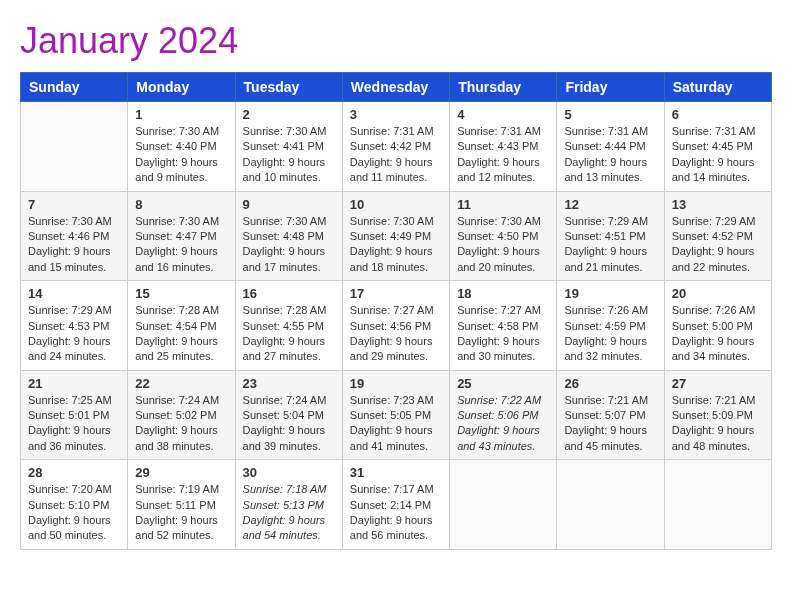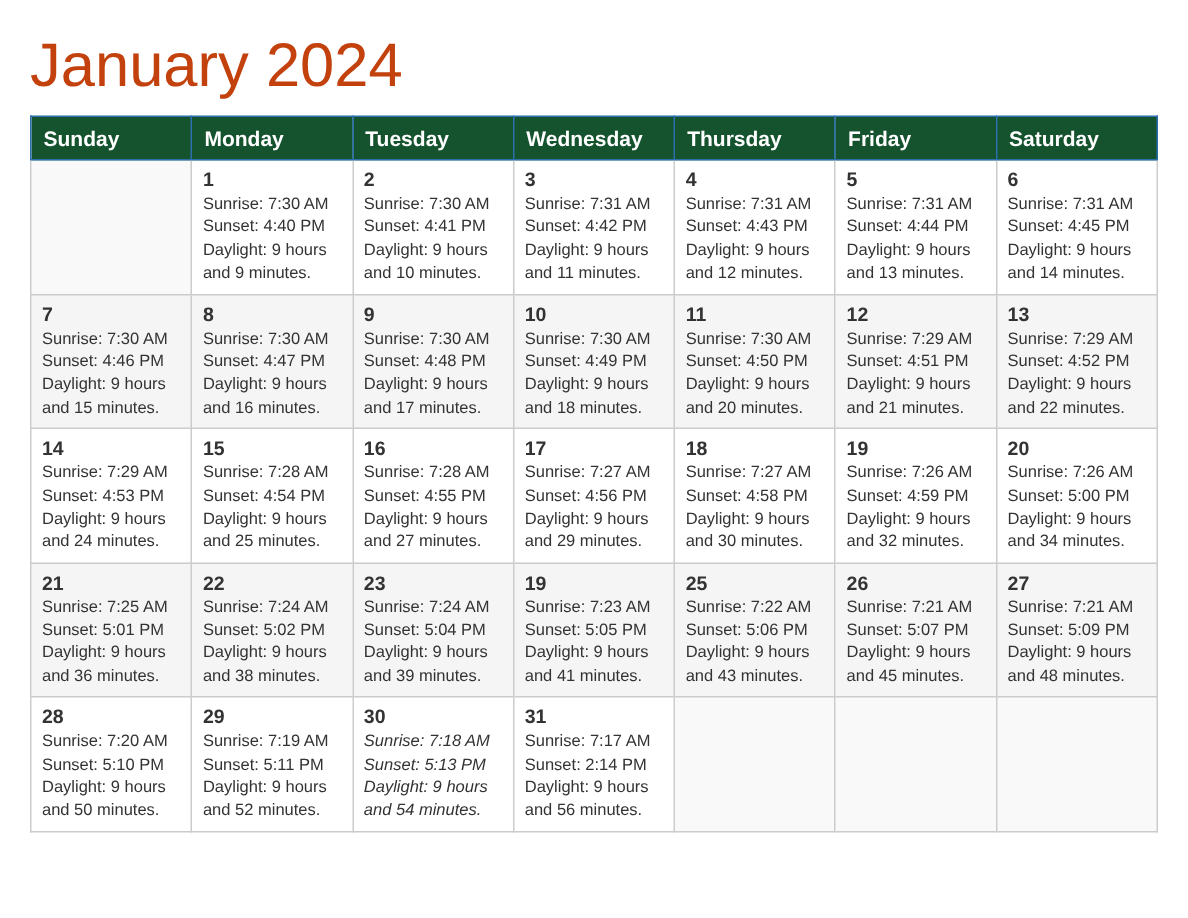--- a/index.html
+++ b/index.html
@@ -29,35 +29,35 @@
     .logo-text .blue { color: #1a5fb4; }
     .logo-arrow {
       width: 30px;
       height: 25px;
       margin-left: 2px;
     }
     .title-section {
       text-align: right;
     }
     .main-title {
-      font-size: 41px;
+      font-size: 36px;
       font-weight: normal;
-      color: #c2410c;
+      color: #a21caf;
     }
     .subtitle {
       font-size: 16px;
       color: #555;
     }
     .calendar {
       width: 100%;
       border-collapse: collapse;
       border: 1px solid #ccc;
     }
     .calendar th {
-      background-color: #14532d;
+      background-color: #1d4ed8;
       color: white;
       text-align: left;
       padding: 6px 8px;
       font-size: 14px;
       font-weight: bold;
       border: 1px solid #2c6fad;
     }
     .calendar td {
       vertical-align: top;
       padding: 5px 7px;
@@ -255,21 +255,21 @@
 Daylight: 9 hours and 39 minutes.</div>
         </td>
         <td>
           <span class="day-number">19</span>
           <div class="day-info" style="white-space: pre-line;">Sunrise: 7:23 AM
 Sunset: 5:05 PM
 Daylight: 9 hours and 41 minutes.</div>
         </td>
         <td>
           <span class="day-number">25</span>
-          <div class="day-info" style="white-space: pre-line;">Sunrise: 7:22 AM
+          <div class="day-info" style="white-space: pre-line; font-style: italic;">Sunrise: 7:22 AM
 Sunset: 5:06 PM
 Daylight: 9 hours and 43 minutes.</div>
         </td>
         <td>
           <span class="day-number">26</span>
           <div class="day-info" style="white-space: pre-line;">Sunrise: 7:21 AM
 Sunset: 5:07 PM
 Daylight: 9 hours and 45 minutes.</div>
         </td>
         <td>

